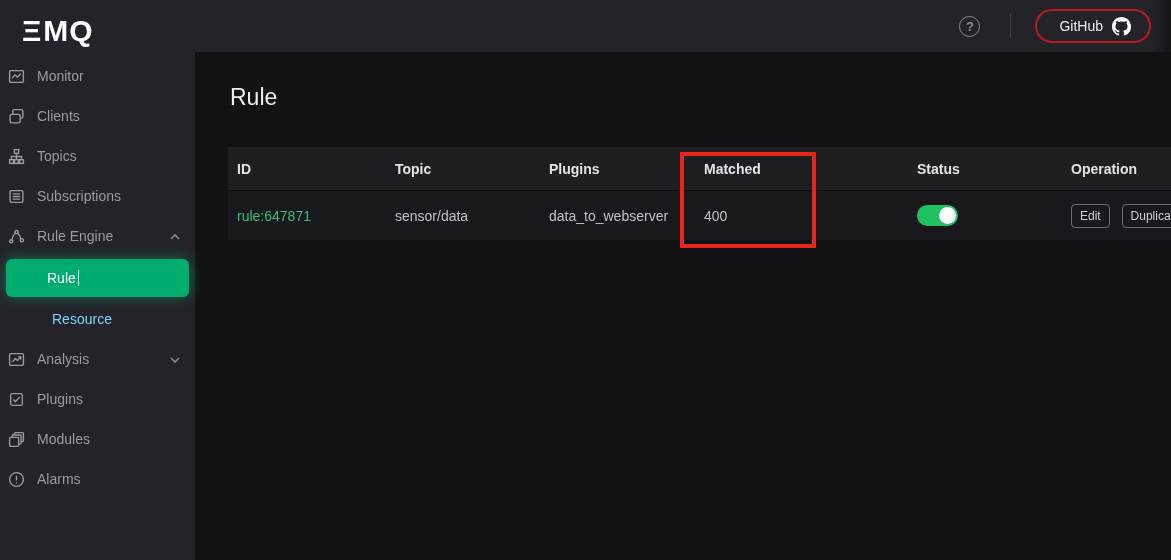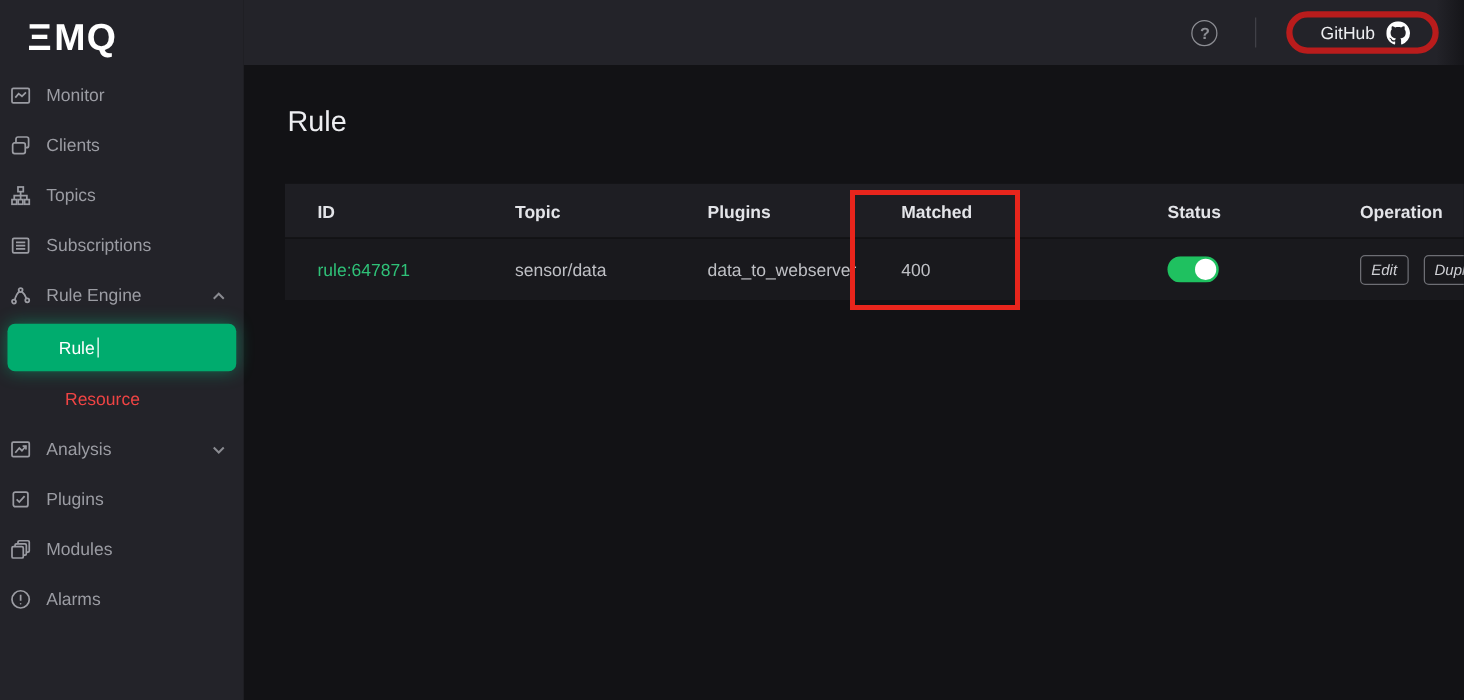--- a/index.html
+++ b/index.html
@@ -29,21 +29,21 @@
     color: #9b9ca3; font-size: 14px; cursor: pointer;
   }
   .menu-item .mi-icon { width: 17px; height: 17px; margin-right: 12px; flex: 0 0 17px; display: inline-flex; }
   .menu-item .mi-icon svg { width: 17px; height: 17px; stroke: #9b9ca3; fill: none; stroke-width: 1.3; }
   .menu-item .label { flex: 1; }
   .menu-item .chevron { width: 12px; height: 12px; }
   .menu-item .chevron svg { width: 12px; height: 12px; stroke: #8a8b91; fill: none; stroke-width: 1.6; }
 
   .submenu-item {
     height: 40px; display: flex; align-items: center;
-    padding-left: 52px; color: #ef4444; font-size: 14px; cursor: pointer;
+    padding-left: 52px; color: #7dd3fc; font-size: 14px; cursor: pointer;
   }
   .submenu-item.selected {
     height: 38px; margin: 3px 6px 2px 6px; padding-left: 41px;
     background: #00ac6e; border-radius: 6px; color: #ffffff;
     box-shadow: 0 0 14px rgba(0, 200, 130, 0.45);
   }
   .text-cursor {
     display: inline-block; width: 1px; height: 16px;
     background: #ffffff; margin-left: 2px; vertical-align: middle;
   }
@@ -61,61 +61,60 @@
   .help-icon {
     width: 21px; height: 21px; border-radius: 50%;
     border: 1.5px solid #8d8e94; color: #8d8e94;
     font-size: 13px; font-weight: 700;
     display: flex; align-items: center; justify-content: center;
     cursor: pointer; margin-right: 30px;
   }
   .topbar-divider { width: 1px; height: 24px; background: #404047; margin-right: 24px; }
   .github-btn {
     height: 34px; padding: 0 18px 0 22px; margin-right: 20px;
-    border: 5px solid #b91c1c; border-radius: 17px;
+    border: 2px solid #b91c1c; border-radius: 17px;
     background: transparent; color: #eeeff2; font-size: 14px;
     display: flex; align-items: center; gap: 9px; cursor: pointer;
     font-family: "Liberation Sans", sans-serif;
   }
   .github-btn svg { width: 19px; height: 19px; fill: #ffffff; }
 
   
   .main-title {
     position: absolute; left: 230px; top: 84px;
     font-size: 23px; font-weight: 400; color: #edeef1;
   }
 
   .rule-table {
     position: absolute; left: 228px; top: 147px; width: 1004px;
     font-size: 14px;
   }
   .t-header { display: flex; background: #1e1e23; height: 43px; align-items: center; }
   .t-row { display: flex; background: #19191d; height: 50px; align-items: center; border-top: 1px solid #101013; }
-  .t-cell { padding-left: 26px; overflow: hidden; white-space: nowrap; }
+  .t-cell { padding-left: 9px; overflow: hidden; white-space: nowrap; }
   .t-header .t-cell { color: #e3e4e8; font-weight: 700; }
   .t-row .t-cell { color: #bfc0c5; }
   .c0 { width: 158px; } .c1 { width: 154px; } .c2 { width: 155px; }
   .c3 { width: 213px; } .c4 { width: 154px; } .c5 { width: 170px; }
   .rule-id { color: #2fc178; cursor: pointer; text-align: right; }
 
   .toggle {
     width: 41px; height: 21px; border-radius: 11px; background: #1fc160;
     position: relative; cursor: pointer; display: inline-block; vertical-align: middle;
   }
   .toggle .knob {
     position: absolute; right: 2px; top: 2px; width: 17px; height: 17px;
     border-radius: 50%; background: #ffffff;
   }
 
   .op-btn {
     display: inline-block; padding: 4px 8px; margin-right: 8px;
     border: 1px solid #6d6e74; border-radius: 4px; background: transparent;
     color: #cfd0d5; font-size: 12px; cursor: pointer;
     font-family: "Liberation Sans", sans-serif;
-    font-style: italic;
   }
 
   
   .annotation-box {
     position: absolute; left: 680px; top: 152px; width: 136px; height: 96px;
     border: 4px solid #e8251c; pointer-events: none; z-index: 20;
   }
 </style>
 </head>
 <body>

